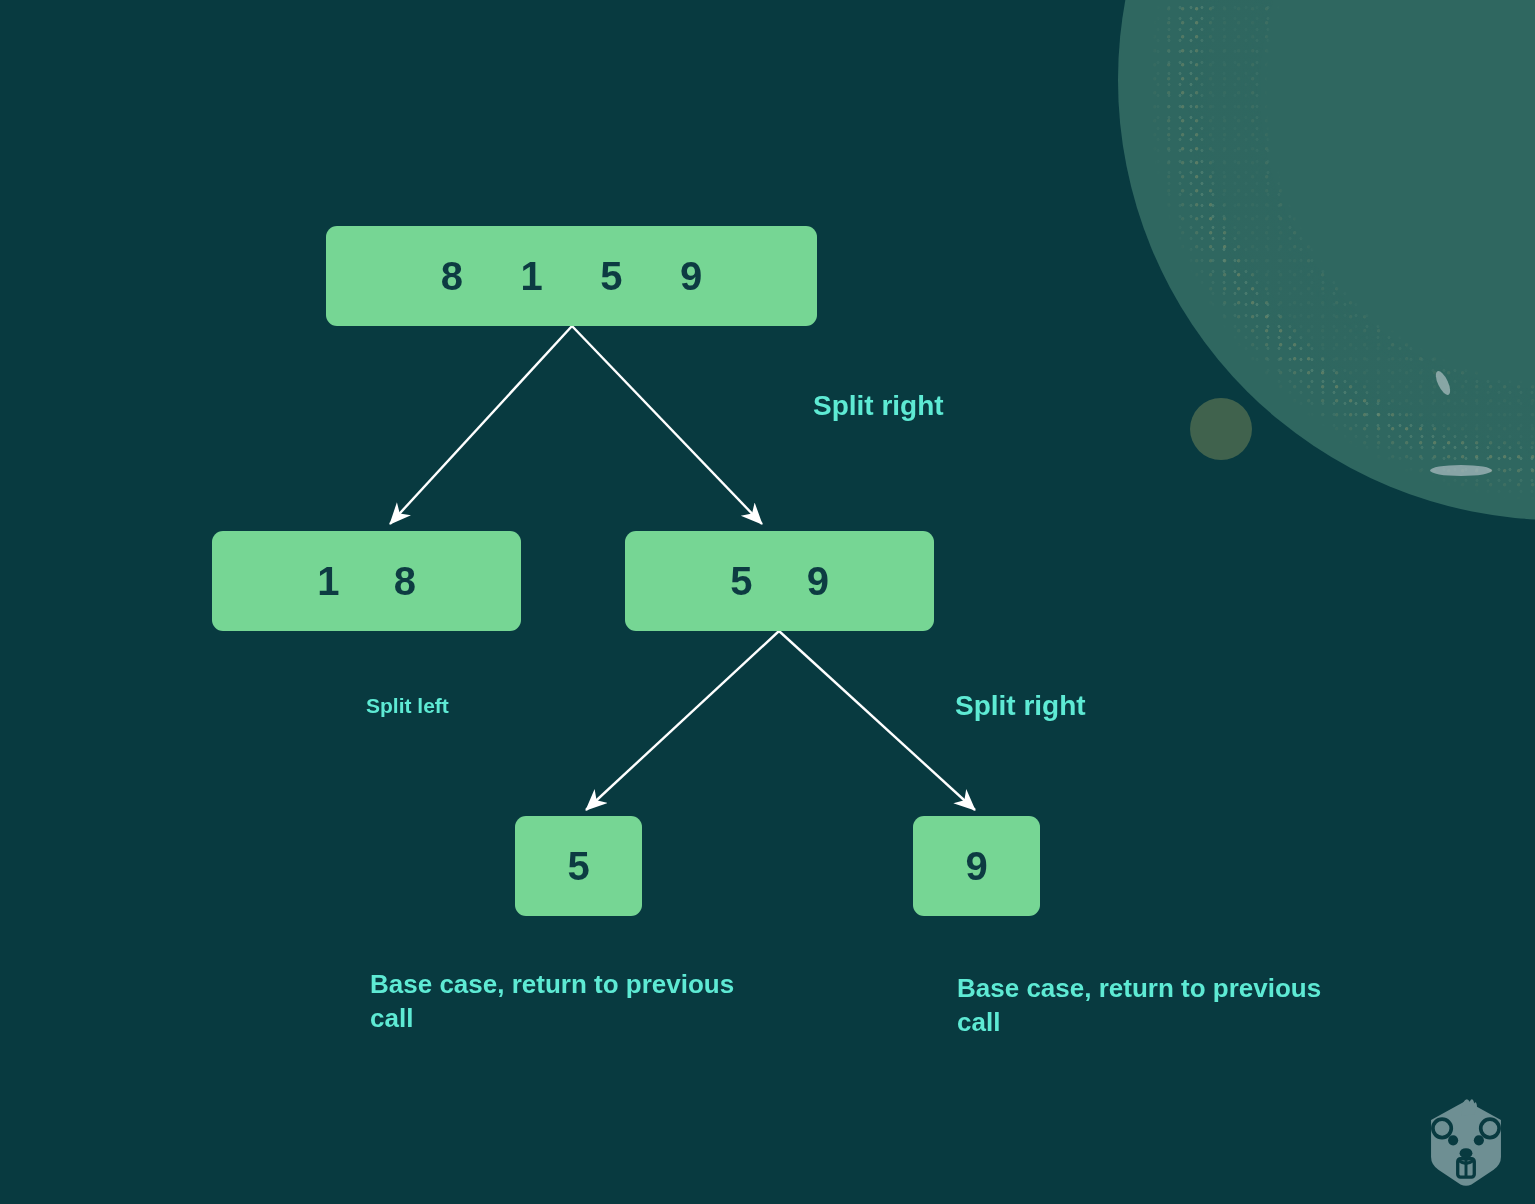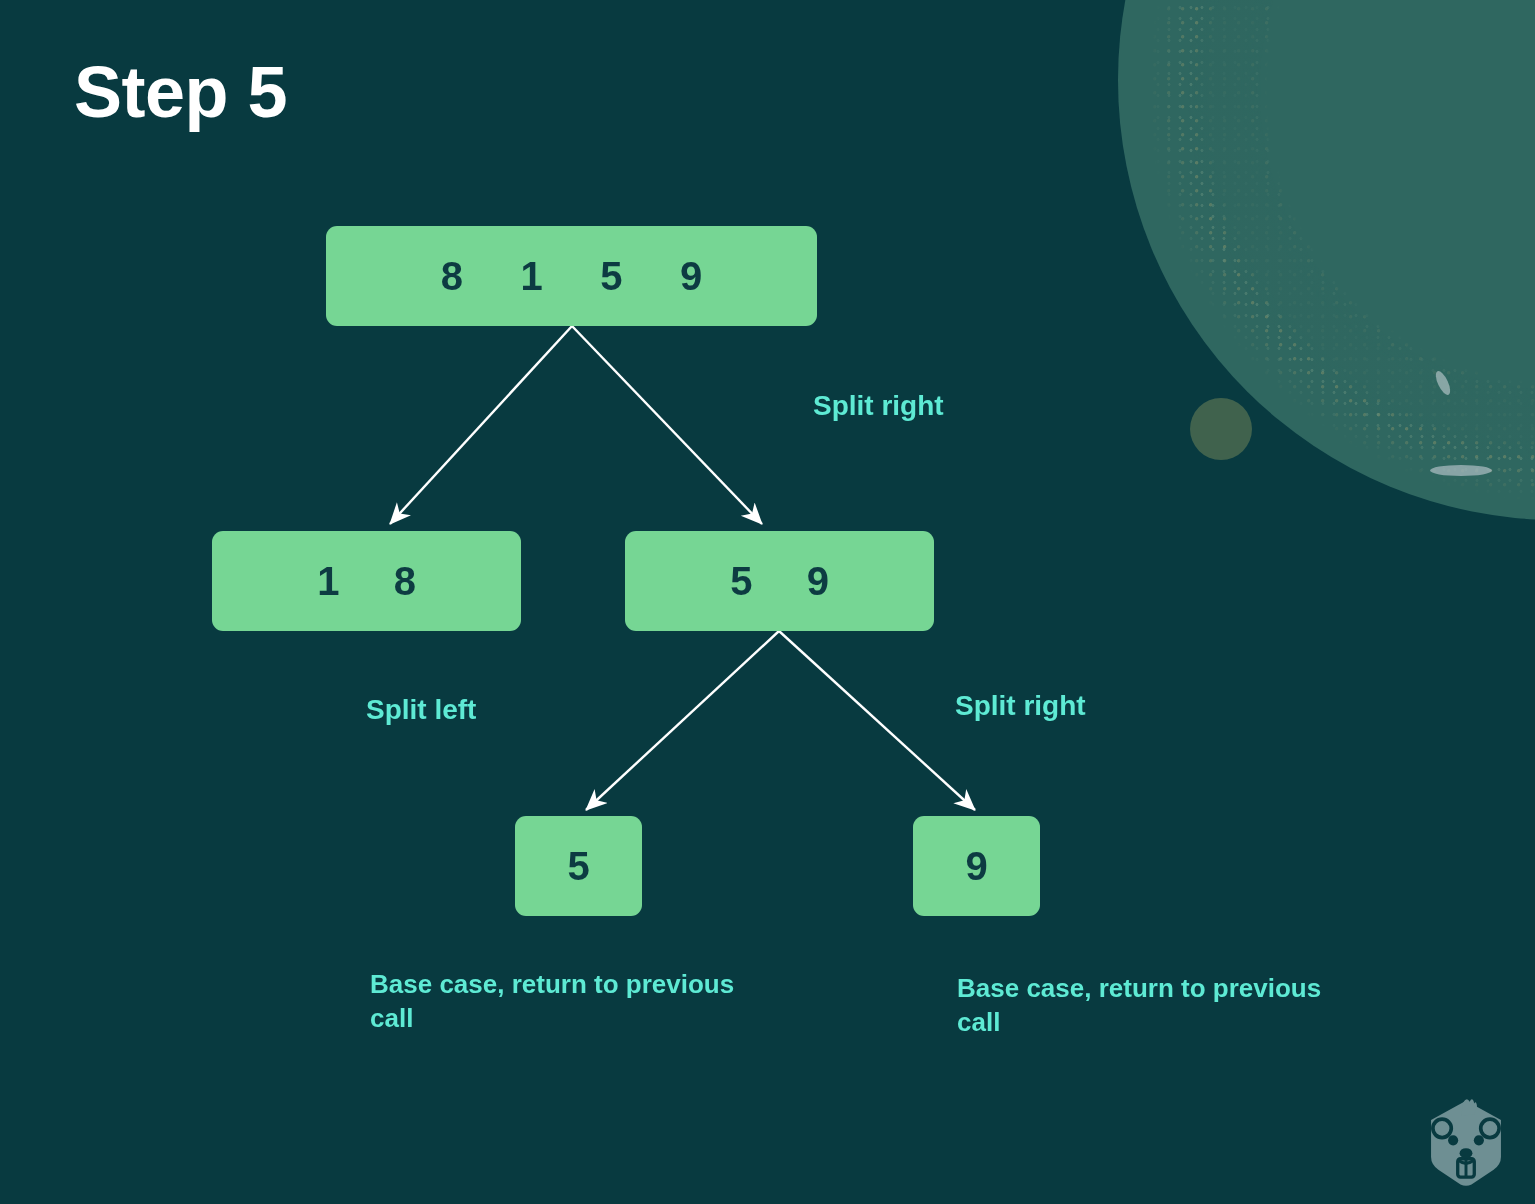--- a/index.html
+++ b/index.html
@@ -130,21 +130,21 @@
   .node.leaf-right { left: 913px; top: 816px; width: 127px; height: 100px; }
 
   
   .note {
     position: absolute;
     color: #5eead4;
     font-weight: 700;
     line-height: 1.3;
   }
   .note.split-right-1 { left: 813px; top: 388px; font-size: 28px; }
-  .note.split-left-1  { left: 366px; top: 692px; font-size: 28px; }
+  .note.split-left-1  { left: 366px; top: 692px; font-size: 21px; }
   .note.split-right-2 { left: 955px; top: 688px; font-size: 28px; }
   .note.base-left  { left: 370px; top: 968px; font-size: 26px; width: 380px; }
   .note.base-right { left: 957px; top: 972px; font-size: 26px; width: 380px; }
 
   
   svg.arrows {
     position: absolute;
     inset: 0;
     width: 1535px;
     height: 1204px;
@@ -166,21 +166,20 @@
 <div id="stage">
 
   <div class="bg-layer">
     <div class="planet"></div>
     <div class="planet-speckle"></div>
     <div class="crater"></div>
     <div class="streak-a"></div>
     <div class="streak-b"></div>
   </div>
 
-  <div class="title">Step 5</div>
 
   <svg class="arrows" viewBox="0 0 1535 1204">
     <defs>
       <marker id="ah" markerWidth="11" markerHeight="11" refX="8.6" refY="4" orient="auto">
         <path d="M0,0 L9,4 L0,8 L2.6,4 Z" fill="#ffffff"></path>
       </marker>
     </defs>
     <line x1="572" y1="326" x2="390" y2="524" stroke="#ffffff" stroke-width="2.4" marker-end="url(#ah)"></line>
     <line x1="572" y1="326" x2="762" y2="524" stroke="#ffffff" stroke-width="2.4" marker-end="url(#ah)"></line>
     <line x1="779" y1="631" x2="586" y2="810" stroke="#ffffff" stroke-width="2.4" marker-end="url(#ah)"></line>

